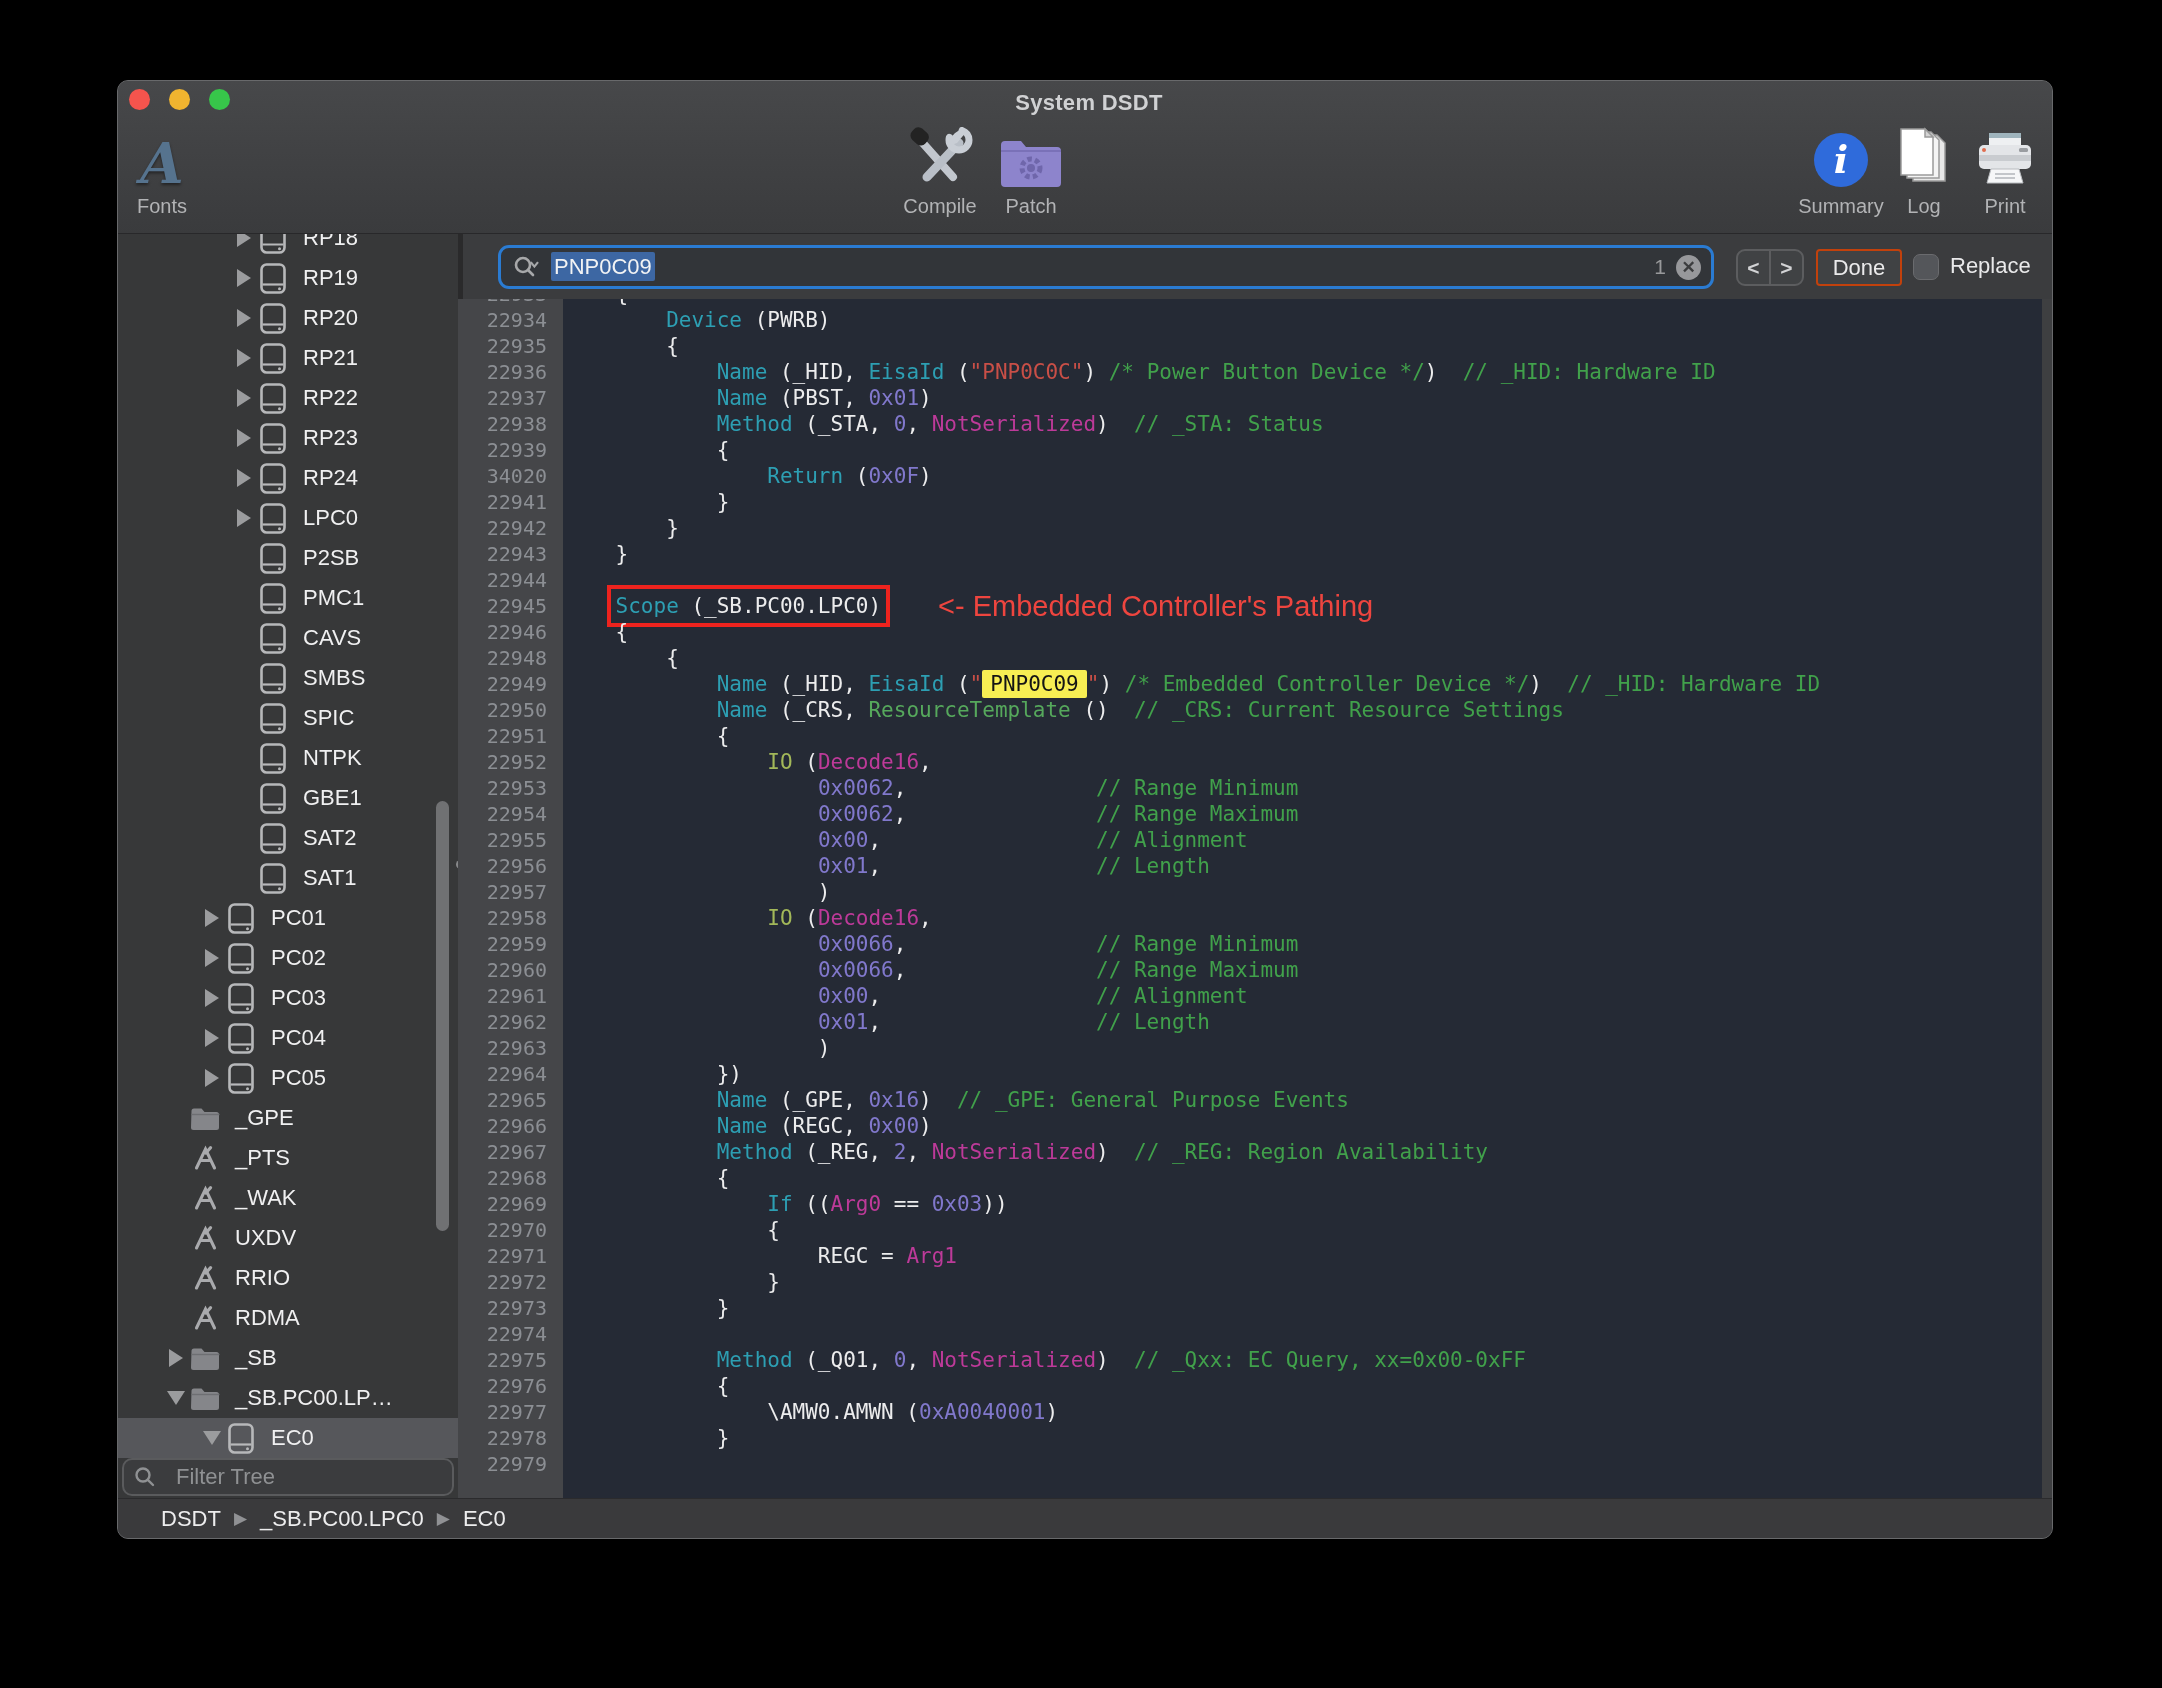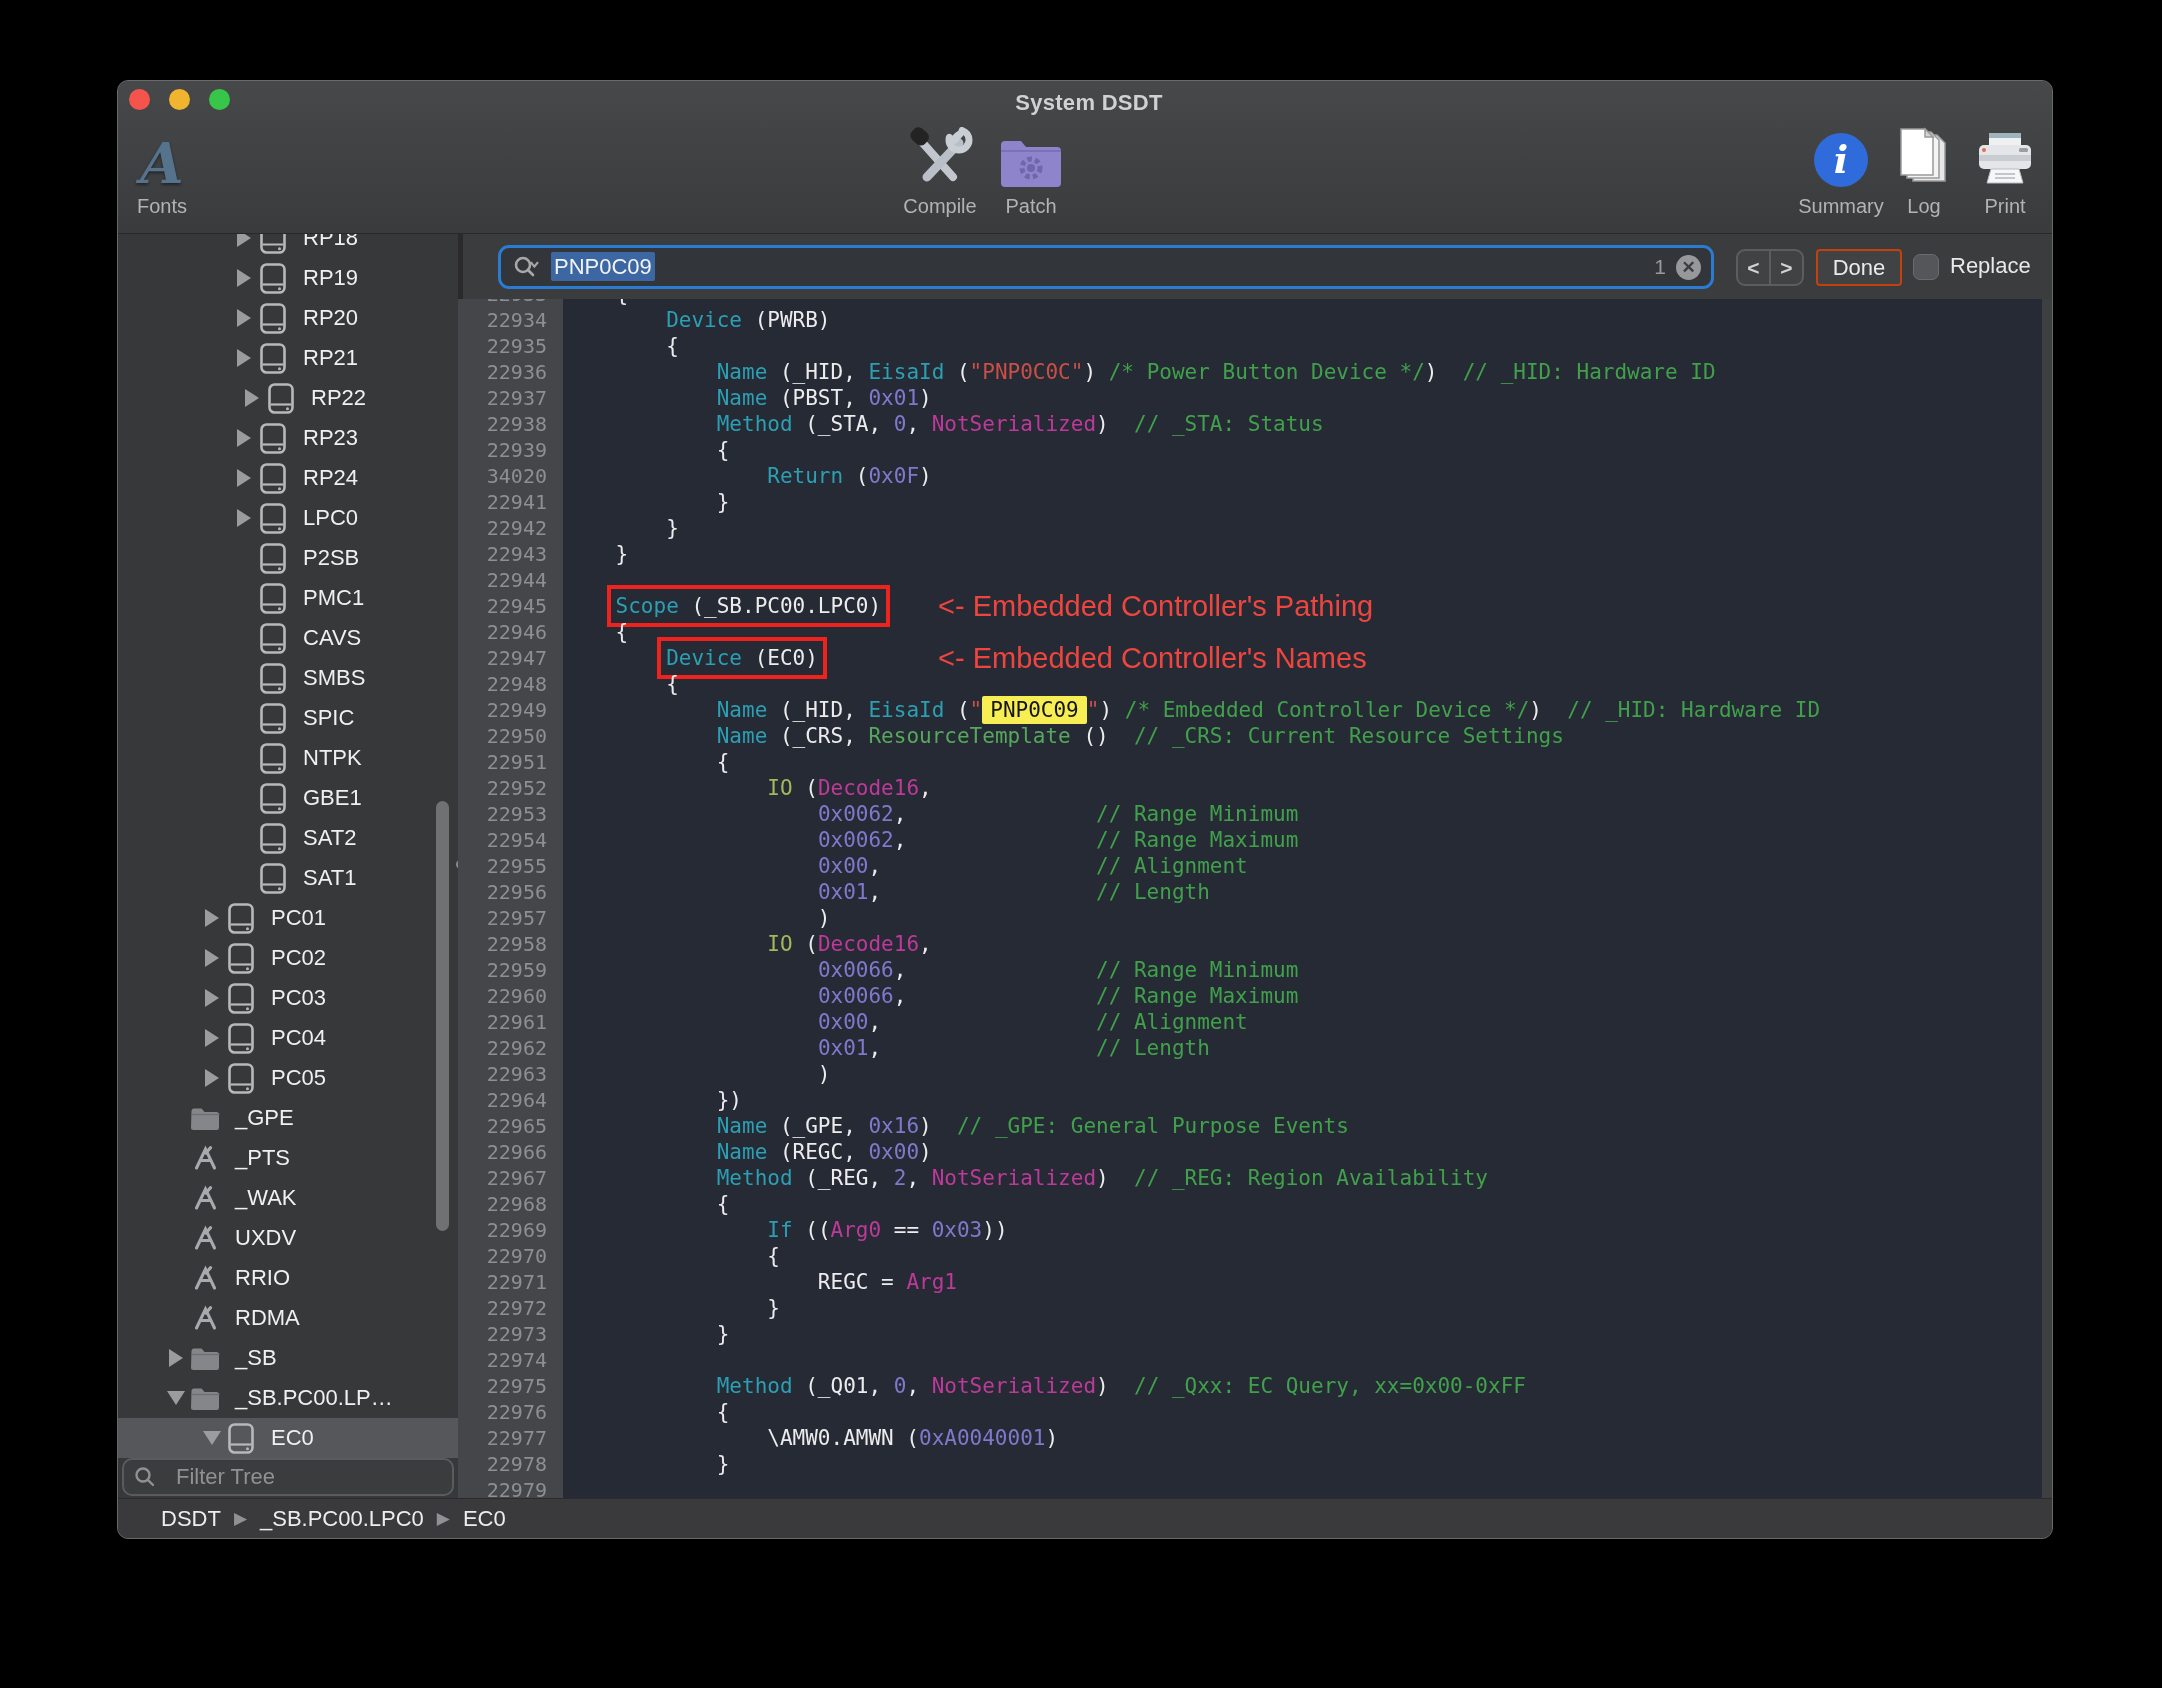--- a/index.html
+++ b/index.html
@@ -222,21 +222,21 @@
               </span>
               <span class="tree-icon">
                 <svg width="26" height="31" viewBox="0 0 26 31">
                   <rect x="1.5" y="1.5" width="23" height="28" rx="5" fill="none" stroke="#b7b8ba" stroke-width="2.6"></rect>
                   <line x1="2.5" y1="21.5" x2="23.5" y2="21.5" stroke="#b7b8ba" stroke-width="2.2"></line>
                   <circle cx="19.5" cy="25.8" r="1.5" fill="#b7b8ba"></circle>
                 </svg>
               </span>
               <span>RP21</span>
             </div>
-            <div class="tree-row" style="padding-left: 113px; margin-left: 8px;">
+            <div class="tree-row" style="padding-left: 113px;">
               <span class="tri-slot">
                 <span class="tri-right"></span>
               </span>
               <span class="tree-icon">
                 <svg width="26" height="31" viewBox="0 0 26 31">
                   <rect x="1.5" y="1.5" width="23" height="28" rx="5" fill="none" stroke="#b7b8ba" stroke-width="2.6"></rect>
                   <line x1="2.5" y1="21.5" x2="23.5" y2="21.5" stroke="#b7b8ba" stroke-width="2.2"></line>
                   <circle cx="19.5" cy="25.8" r="1.5" fill="#b7b8ba"></circle>
                 </svg>
               </span>
@@ -644,24 +644,20 @@
           </div>
           <div class="line">
             <div class="num">22945</div>
             <pre class="src"><span class="tok-w">    </span><span class="red-box"><span class="tok-k">Scope</span><span class="tok-w"> (_SB.PC00.LPC0)</span></span><span class="ann">&lt;- Embedded Controller's Pathing</span></pre>
           </div>
           <div class="line">
             <div class="num">22946</div>
             <pre class="src"><span class="tok-w">    {</span></pre>
           </div>
           <div class="line">
-            <div class="num">22947</div>
-            <pre class="src"><span class="tok-w">        </span><span class="red-box"><span class="tok-k">Device</span><span class="tok-w"> (EC0)</span></span><span class="ann">&lt;- Embedded Controller's Names</span></pre>
-          </div>
-          <div class="line">
             <div class="num">22948</div>
             <pre class="src"><span class="tok-w">        {</span></pre>
           </div>
           <div class="line">
             <div class="num">22949</div>
             <pre class="src"><span class="tok-w">            </span><span class="tok-k">Name</span><span class="tok-w"> (_HID, </span><span class="tok-k">EisaId</span><span class="tok-w"> (</span><span class="tok-s">"</span><span class="tok-hl">PNP0C09</span><span class="tok-s">"</span><span class="tok-w">) </span><span class="tok-c">/* Embedded Controller Device */</span><span class="tok-w">)</span><span class="tok-c">  // _HID: Hardware ID</span></pre>
           </div>
           <div class="line">
             <div class="num">22950</div>
             <pre class="src"><span class="tok-w">            </span><span class="tok-k">Name</span><span class="tok-w"> (_CRS, </span><span class="tok-g">ResourceTemplate</span><span class="tok-w"> ()</span><span class="tok-c">  // _CRS: Current Resource Settings</span></pre>

